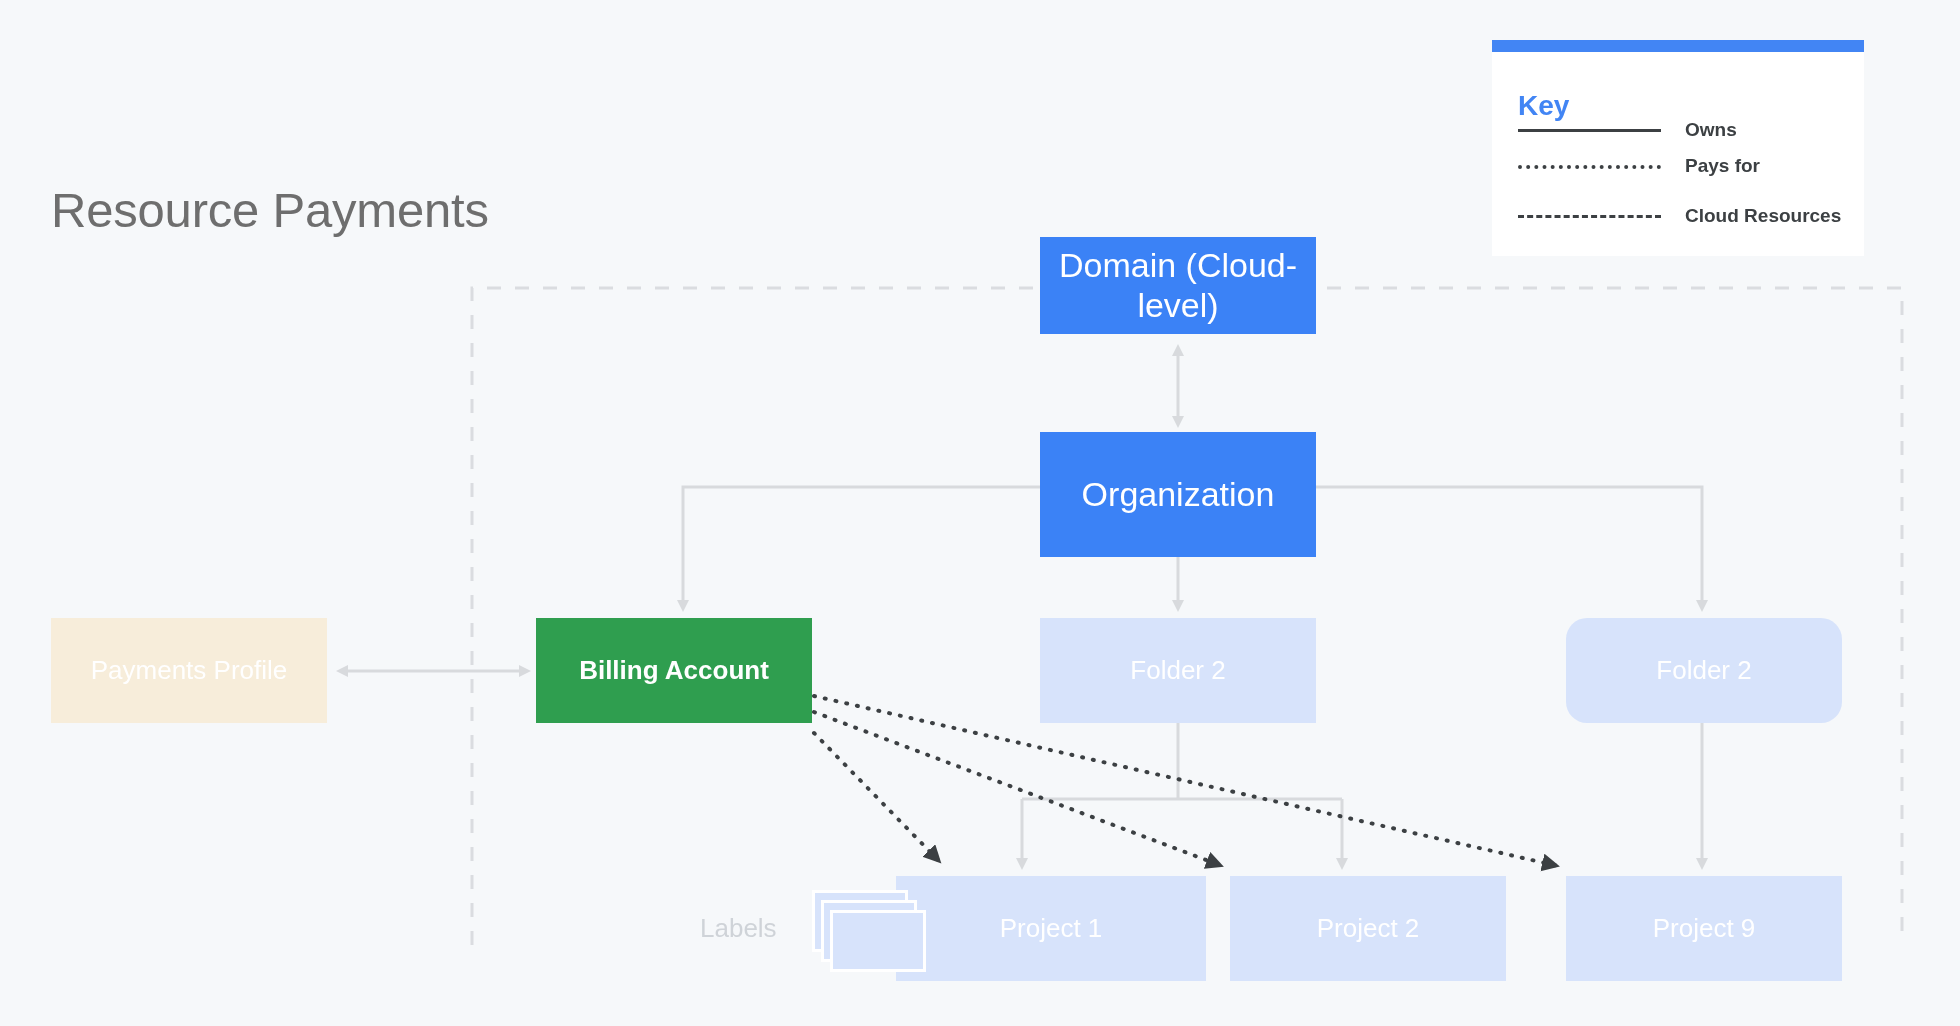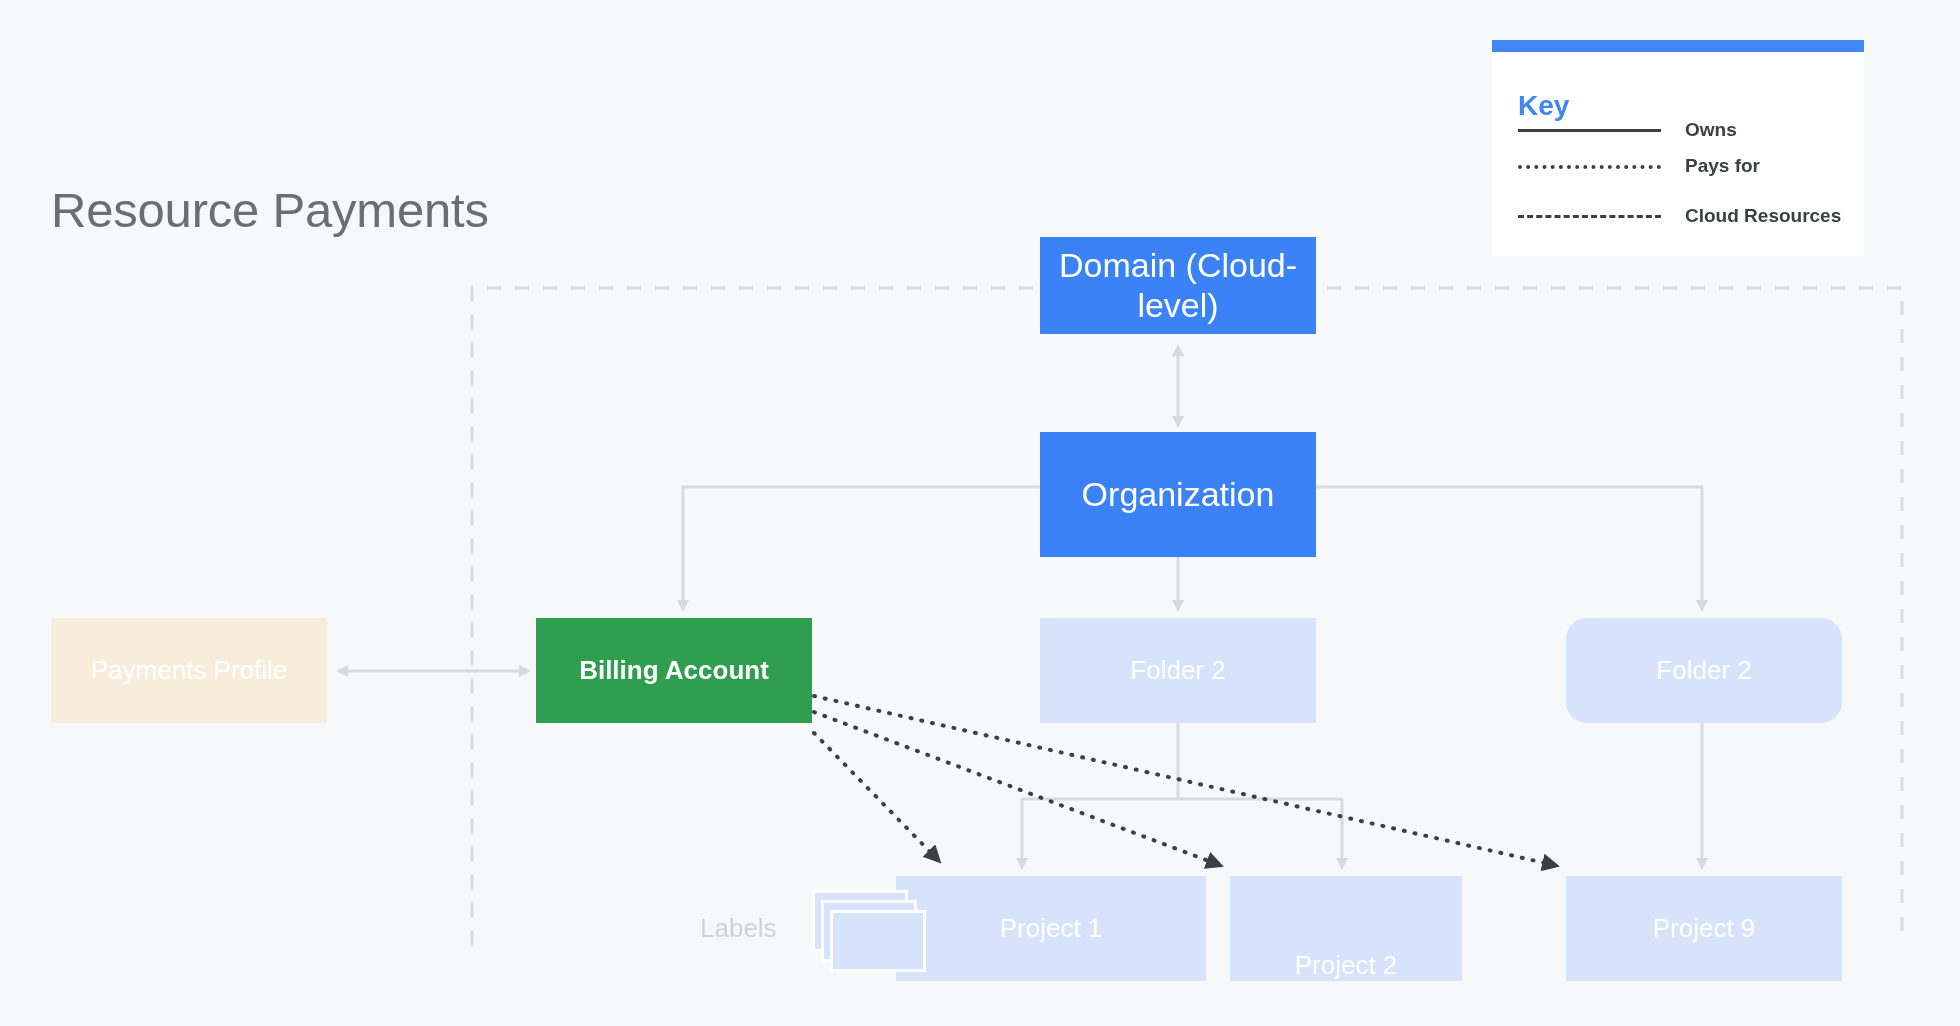--- a/index.html
+++ b/index.html
@@ -64,21 +64,21 @@
   .node.cream      { background: #f7edda; color: #ffffff; font-size: 26px; font-weight: 400; }
   .node.green      { background: #2f9e4f; color: #ffffff; font-size: 26px; font-weight: 700; }
 
   #node-domain        { left:1040px; top:237px;  width:276px; height:97px; }
   #node-organization  { left:1040px; top:432px;  width:276px; height:125px; }
   #node-billing       { left:536px;  top:618px;  width:276px; height:105px; }
   #node-folder1       { left:1040px; top:618px;  width:276px; height:105px; }
   #node-folder2       { left:1566px; top:618px;  width:276px; height:105px;border-radius:21px; }
   #node-payments      { left:51px;   top:618px;  width:276px; height:105px; }
   #node-project1      { left:896px;  top:876px;  width:310px; height:105px; }
-  #node-project2      { left:1230px; top:876px;  width:232px; height:105px;align-items:flex-end; }
+  #node-project2      { left:1230px; top:876px;  width:276px; height:105px; }
   #node-project3      { left:1566px; top:876px;  width:276px; height:105px; }
 
   
   #labels-text {
     position: absolute;
     left: 700px;
     top: 913px;
     font-size: 26px;
     color: #cfd3d8;
     white-space: nowrap;

